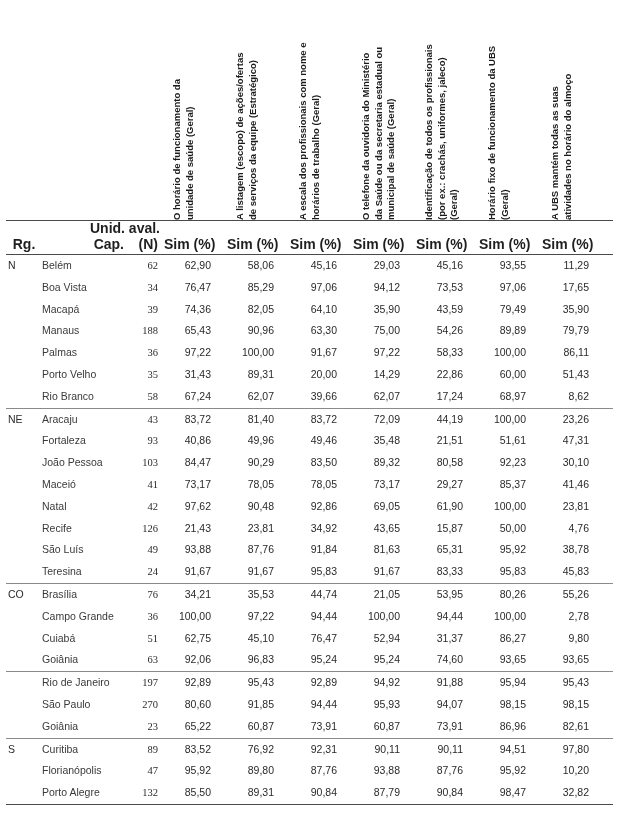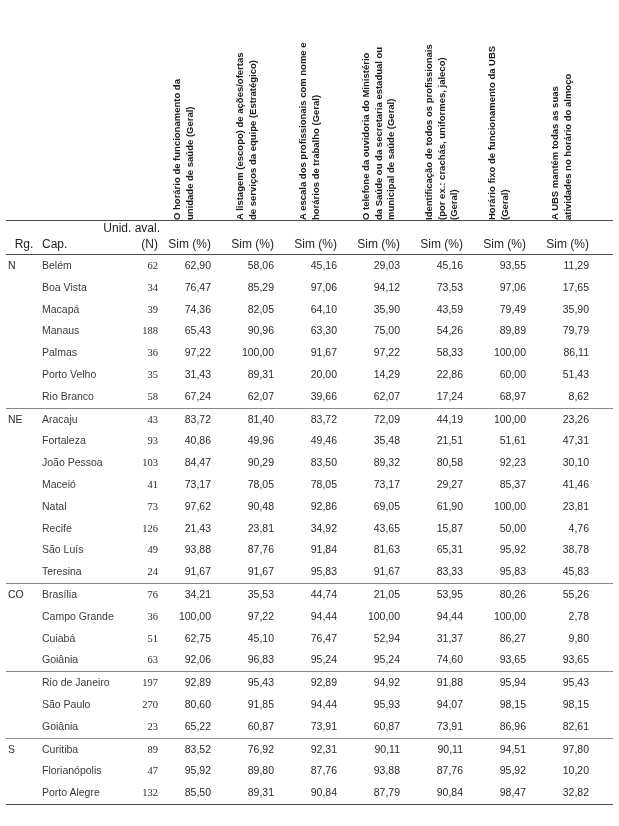--- a/index.html
+++ b/index.html
@@ -49,29 +49,29 @@
   .spacer3 { grid-column: 1 / 4; }
   
   .subheader {
     border-top: 1px solid #4a4a4a;
     border-bottom: 1px solid #4a4a4a;
   }
   .sub-row-1 { height: 15px; align-items: flex-end; }
   .sub-row-2 { height: 18px; align-items: center; }
   .sub-row-1, .sub-row-2 { display: grid; grid-template-columns: 34px 84px 40px repeat(7, 63px); }
   .sub-cell {
-    font-weight: normal;
-    font-size: 12px;
+    font-weight: bold;
+    font-size: 14px;
     white-space: nowrap;
     line-height: 1;
     padding-bottom: 2px;
   }
   .unid-cell { grid-column: 1 / 4; text-align: right; padding-right: 4px; }
   .lab-rg  { text-align: center;  padding-left: 2px; }
-  .lab-cap { text-align: left;  padding-left: 2px; }
+  .lab-cap { text-align: right;  padding-left: 2px; }
   .lab-n   { text-align: right; padding-right: 6px; }
   .lab-sim { text-align: right; padding-right: 16px; }
   
   .group { border-bottom: 1px solid #8a8a8a; }
   .group:last-child { border-bottom: 1px solid #4a4a4a; }
   .trow { height: 21.8px; align-items: center; }
   .trow { display: grid; grid-template-columns: 34px 84px 40px repeat(7, 63px); }
   .cell {
     font-size: 10.5px;
     line-height: 21.8px;
@@ -272,21 +272,21 @@
           <div class="cell c-val">78,05</div>
           <div class="cell c-val">78,05</div>
           <div class="cell c-val">73,17</div>
           <div class="cell c-val">29,27</div>
           <div class="cell c-val">85,37</div>
           <div class="cell c-val">41,46</div>
         </div>
         <div class="trow">
           <div class="cell c-rg"></div>
           <div class="cell c-cap">Natal</div>
-          <div class="cell c-n">73</div>
+          <div class="cell c-n">42</div>
           <div class="cell c-val">97,62</div>
           <div class="cell c-val">90,48</div>
           <div class="cell c-val">92,86</div>
           <div class="cell c-val">69,05</div>
           <div class="cell c-val">61,90</div>
           <div class="cell c-val">100,00</div>
           <div class="cell c-val">23,81</div>
         </div>
         <div class="trow">
           <div class="cell c-rg"></div>

